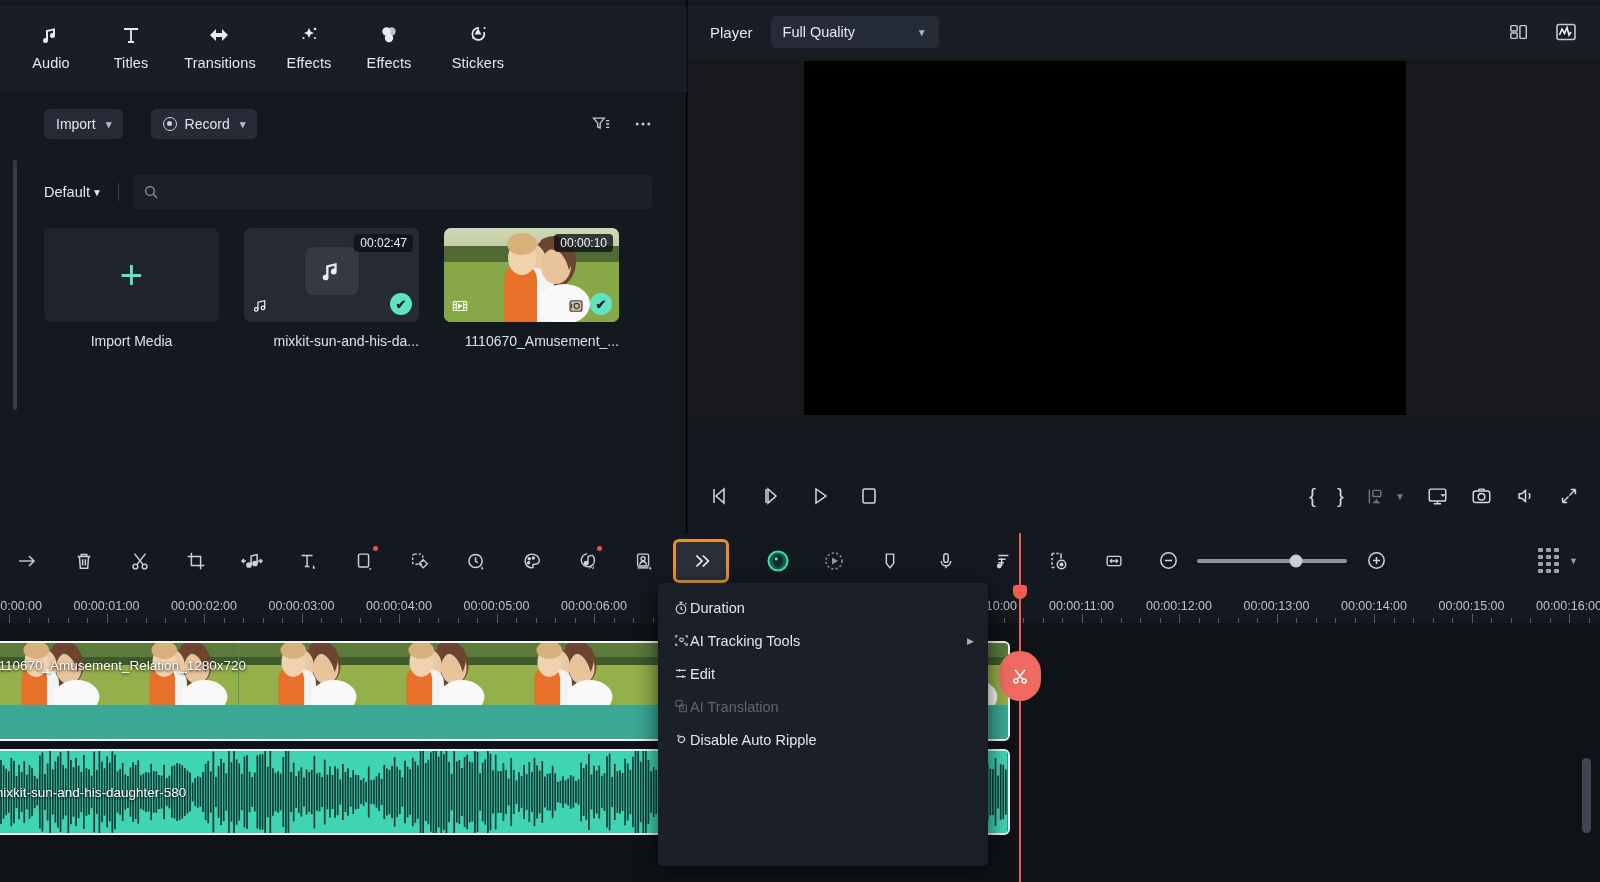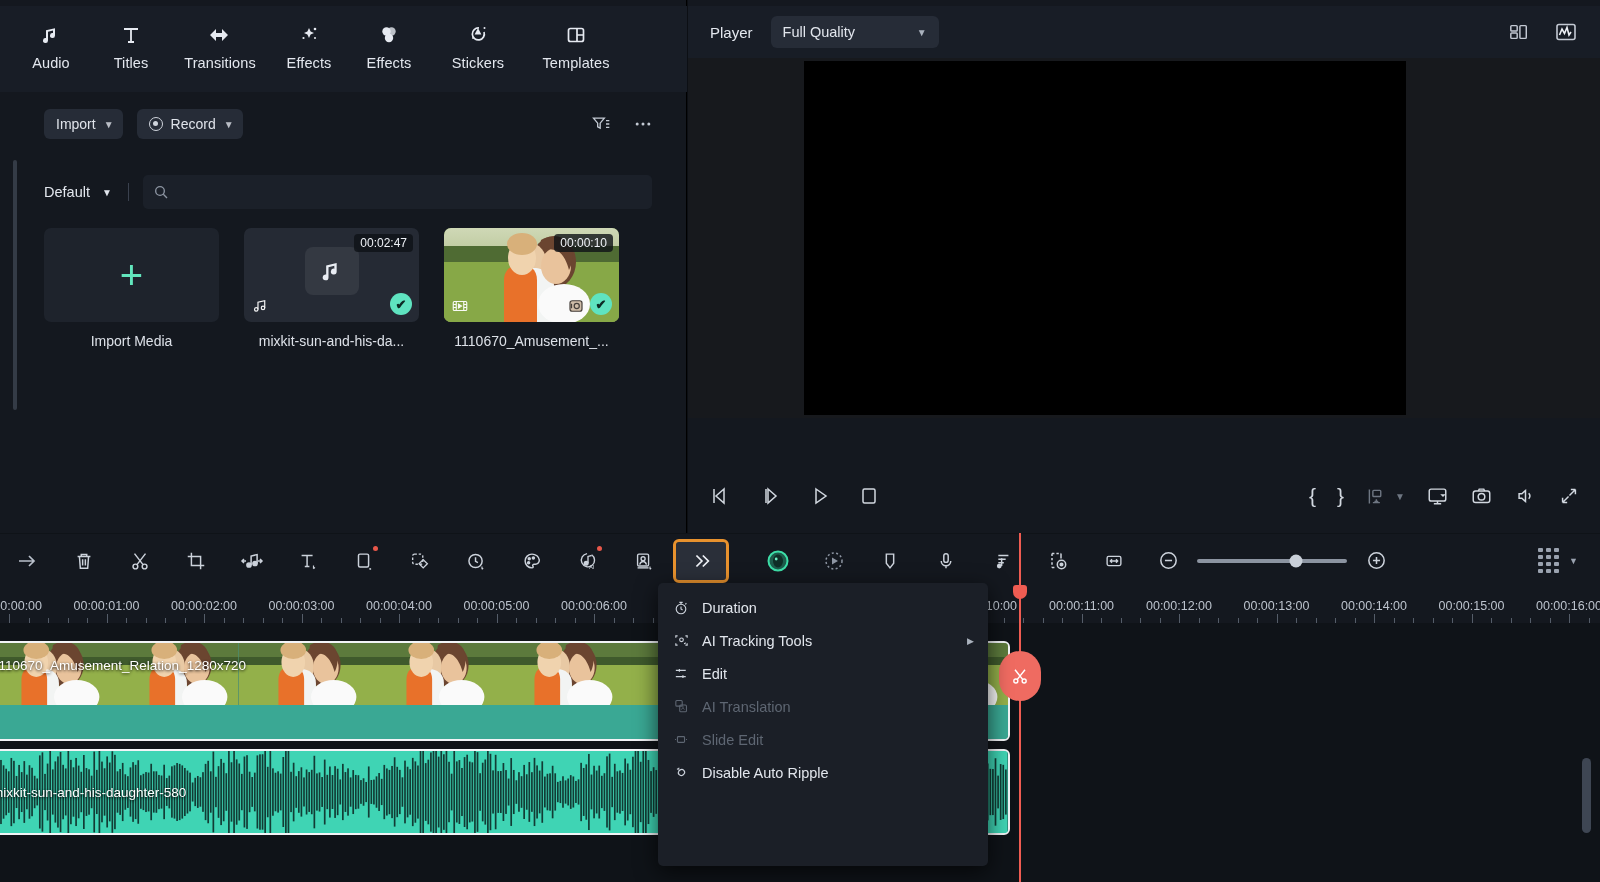--- a/index.html
+++ b/index.html
@@ -27,21 +27,21 @@
     width: 78px; padding-top: 16px;
     display: flex; flex-direction: column; align-items: center; gap: 7px;
     cursor: pointer;
   }
   .tab .tico { height: 26px; display:flex; align-items:center; justify-content:center; }
   .tab .tlbl { font-size: 14.5px; color: #e3e7ee; white-space: nowrap; letter-spacing:.1px;}
   .tab.wide { width: 96px; }
 
   .tool-row {
     position: absolute; left: 0; top: 98px; width: 687px; height: 52px;
-    display: flex; align-items: center; padding-left: 44px; gap: 14px;
+    display: flex; align-items: center; padding-left: 44px; gap: 28px;
   }
   .pill {
     height: 30px; border-radius: 6px; background: #262c37;
     display: flex; align-items: center; padding: 0 9px 0 12px; gap: 8px;
     font-size: 14px; color: #dfe3ea; cursor: pointer;
   }
   .pill .cv { opacity: .8; font-size: 10px; }
   .pill .radio {
     width: 14px; height: 14px; border-radius: 50%;
     border: 1.6px solid #cfd4dc; position: relative;
@@ -49,21 +49,21 @@
   .pill .radio::after {
     content:''; position:absolute; left:3px; top:3px; width:5px; height:5px;
     border-radius:50%; background:#cfd4dc;
   }
   .row-right { margin-left: auto; display: flex; align-items: center; gap: 22px; padding-right: 34px; }
 
   .search-row {
     position: absolute; left: 44px; top: 175px; width: 608px; height: 34px;
     display: flex; align-items: center;
   }
-  .default-sel { display:flex; align-items:center; gap:12px; font-size:14.5px; color:#e2e6ed; cursor:pointer;}
+  .default-sel { display:flex; align-items:center; gap:2px; font-size:14.5px; color:#e2e6ed; cursor:pointer;}
   .vline { width: 1px; height: 18px; background: #3a414e; margin: 0 14px 0 16px; }
   .search-box { flex:1; height: 34px; background:#1b2029; border-radius:5px; display:flex; align-items:center; gap:9px; padding:0 10px; }
   .search-box input {
     background: transparent; border: 0; outline: 0; color: #c7ccd5;
     font-size: 14.5px; font-family: "Liberation Sans", sans-serif; flex:1;
   }
   .search-box input::placeholder { color: #6d7685; }
 
   .media-grid { position:absolute; left:44px; top:228px; display:flex; gap:25px; }
   .media-cell { width: 175px; }
@@ -81,21 +81,21 @@
     background:#5fe3c0; display:flex; align-items:center; justify-content:center;
     color:#0d2a24; font-size:13px; font-weight:bold;
   }
   .corner-ic { position:absolute; left:7px; bottom:7px; opacity:.95; }
   .corner-ic2 { position:absolute; right:34px; bottom:7px; opacity:.95; }
   .note-center {
     position:absolute; left:50%; top:46%; transform:translate(-50%,-50%);
     width:54px; height:48px; border-radius:8px; background:#ffffff12;
     display:flex; align-items:center; justify-content:center;
   }
-  .media-name { margin-top:11px; font-size:14px; color:#dde1e8; white-space:nowrap; overflow:hidden; text-overflow:ellipsis; text-align:center; }
+  .media-name { margin-top:11px; font-size:14px; color:#dde1e8; white-space:nowrap; overflow:hidden; text-overflow:ellipsis; text-align:right; }
   .media-cell.first .media-name { text-align:center; }
 
   .panel-scroll { position:absolute; left:13px; top:160px; width:4px; height:250px; background:#343b46; border-radius:2px; }
 
   
   .player-panel { position:absolute; left:688px; top:0; width:912px; height:533px; background:#14181f; }
   .player-head { position:absolute; left:0; top:6px; width:912px; height:52px; background:#181d26; display:flex; align-items:center; padding:0 22px;}
   .player-label { font-size:15px; color:#e4e8ef; margin-right:18px; }
   .quality-sel {
     height:32px; min-width:168px; background:#262c37; border-radius:6px;
@@ -169,21 +169,21 @@
     background:#ef6b61; display:flex; align-items:center; justify-content:center; z-index:31;
   }
   .v-scroll { position:absolute; right:9px; top:135px; width:9px; height:75px; border-radius:5px; background:#3e4653; }
 
   
   .menu {
     position:absolute; left:658px; top:583px; width:330px; height:283px;
     background:#1b1f27; border-radius:5px; box-shadow:0 6px 22px #000a; z-index:60;
     padding:8px 0;
   }
-  .mi { height:33px; display:flex; align-items:center; padding:0 14px; gap:12px; cursor:pointer; position:relative;}
+  .mi { height:33px; display:flex; align-items:center; padding:0 14px; gap:0; cursor:pointer; position:relative;}
   .mi .mico { width:18px; display:flex; align-items:center; justify-content:center; }
   .mi .mlbl { font-size:14.5px; color:#e2e6ed; }
   .mi.disabled .mlbl { color:#5e6672; }
   .mi.disabled { cursor:default; }
   .mi.selected { outline:2.5px solid #e8922e; border-radius:3px; background:#20242c; }
   .mi .arrow { margin-left:auto; font-size:9px; color:#aab2bd; }
 
   svg { display:block; }
 </style>
 </head>
@@ -243,29 +243,20 @@
       <div class="tab wide">
         <span class="tico">
           <svg width="26" height="24" viewBox="0 0 26 24" fill="none" stroke="#e6eaf1" stroke-width="1.7">
               <path d="M19 9a6 6 0 1 1-5-4"></path>
               <path d="M13 5l3.4 6.5H9.6L13 5z" fill="#e6eaf1" stroke="none"></path>
               <circle cx="19.5" cy="5" r="1" fill="#e6eaf1" stroke="none"></circle>
               <circle cx="8" cy="15" r=".9" fill="#e6eaf1" stroke="none"></circle>
             </svg>
         </span>
         <span class="tlbl">Stickers</span>
-      </div>
-      <div class="tab wide">
-        <span class="tico">
-          <svg width="24" height="24" viewBox="0 0 24 24" fill="none" stroke="#e6eaf1" stroke-width="1.7">
-              <rect x="4.5" y="5.5" width="15" height="13" rx="2"></rect>
-              <path d="M13 5.5v13M13 12h6.5"></path>
-            </svg>
-        </span>
-        <span class="tlbl">Templates</span>
       </div>
     </div>
 
     <div class="tool-row">
       <div class="pill">
         <span>Import</span>
         <span class="cv">▼</span>
       </div>
       <div class="pill">
         <span class="radio"></span>
@@ -1359,29 +1350,20 @@
       <span class="mico">
         <svg width="17" height="17" viewBox="0 0 24 24" fill="none" stroke="#5e6672" stroke-width="1.5">
             <rect x="4" y="3.5" width="9" height="8" rx="1.4"></rect>
             <rect x="9.5" y="10" width="9.5" height="9.5" rx="1.6"></rect>
             <text x="11.8" y="17.4" font-size="7" fill="#5e6672" stroke="none" font-family="Liberation Sans">A</text>
           </svg>
       </span>
       <span class="mlbl">AI Translation</span>
     </div>
 
-    <div class="mi disabled">
-      <span class="mico">
-        <svg width="19" height="17" viewBox="0 0 24 24" fill="none" stroke="#5e6672" stroke-width="1.6">
-            <rect x="7" y="8" width="10" height="8" rx="1.3"></rect>
-            <path d="M3.5 12h1.4M19.1 12h1.4"></path>
-          </svg>
-      </span>
-      <span class="mlbl">Slide Edit</span>
-    </div>
 
     <div class="mi">
       <span class="mico">
         <svg width="17" height="17" viewBox="0 0 24 24" fill="none" stroke="#cdd3dc" stroke-width="1.6">
             <path d="M10 8.5a4 4 0 0 1 5.6 5.6l-2 2"></path>
             <path d="M14 15.5a4 4 0 0 1-5.6-5.6l2-2"></path>
             <path d="M9 5.5l-2.5 1.6L9 9"></path>
           </svg>
       </span>
       <span class="mlbl">Disable Auto Ripple</span>

